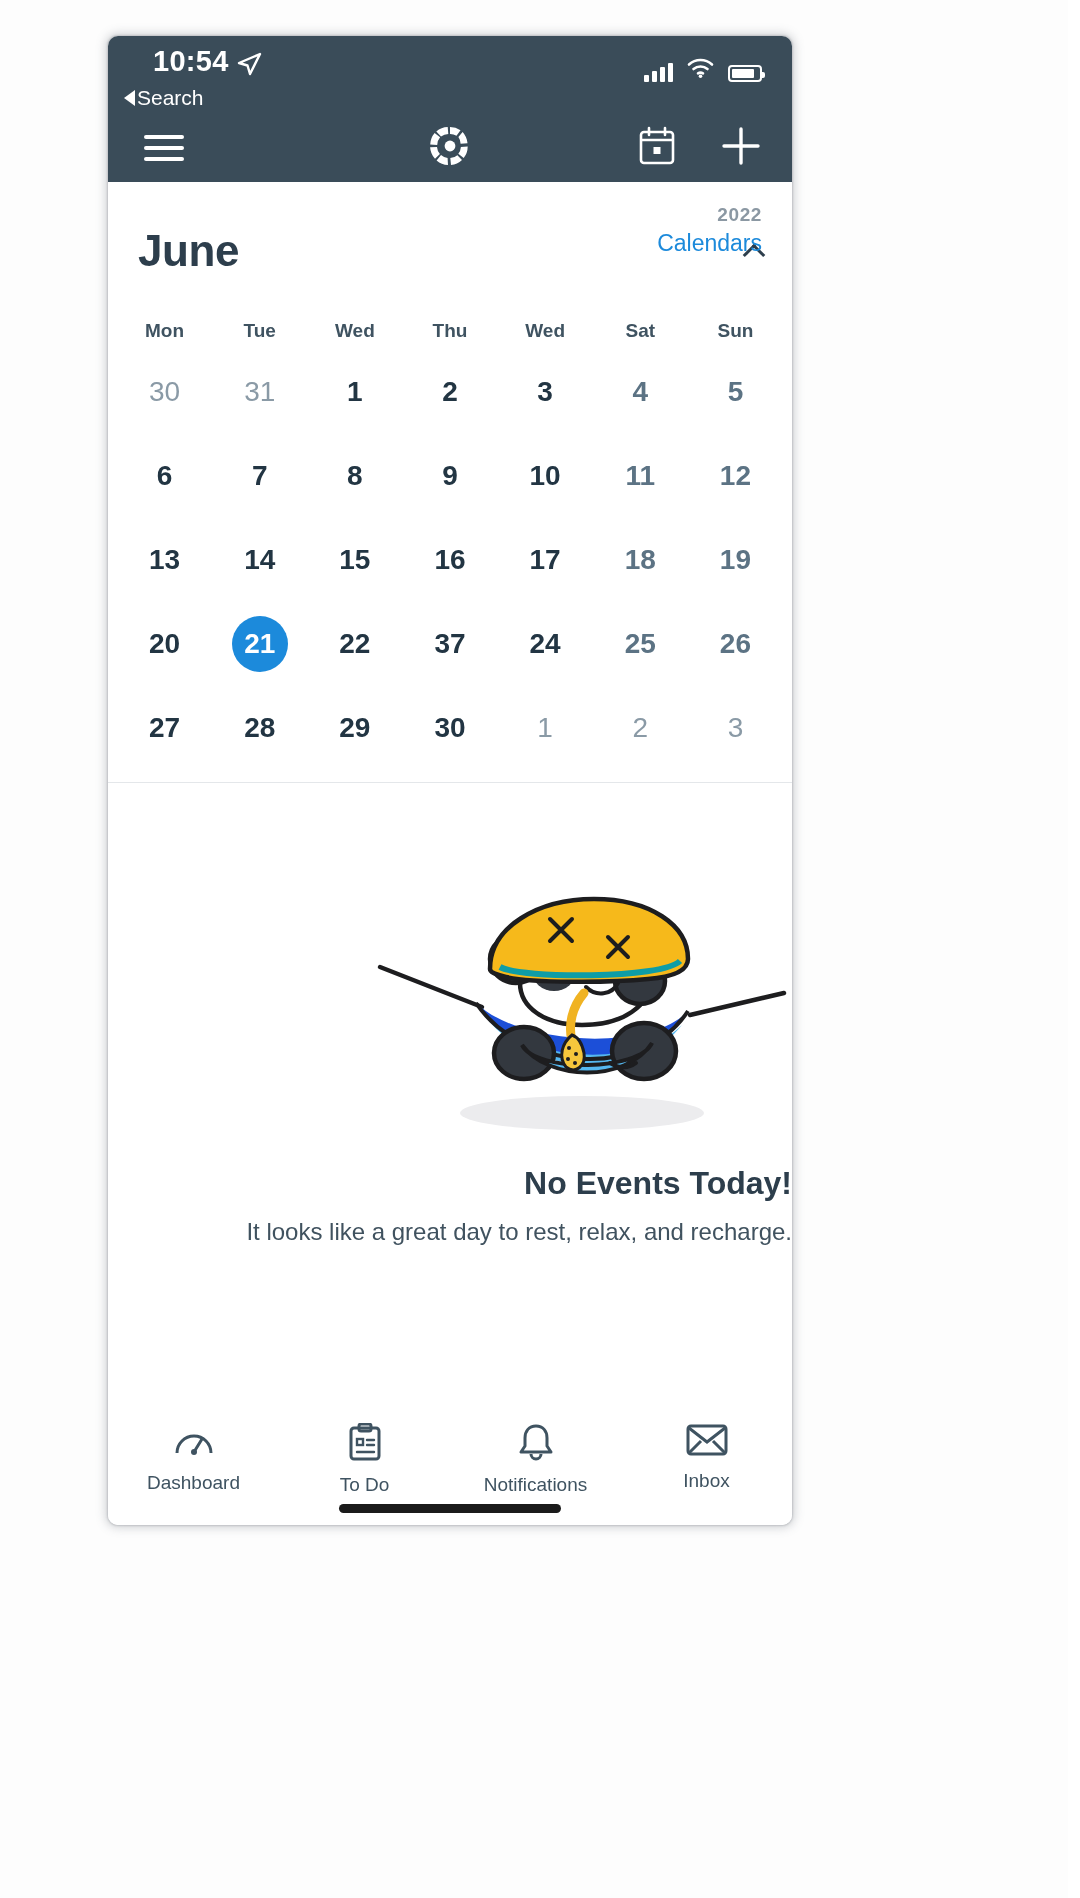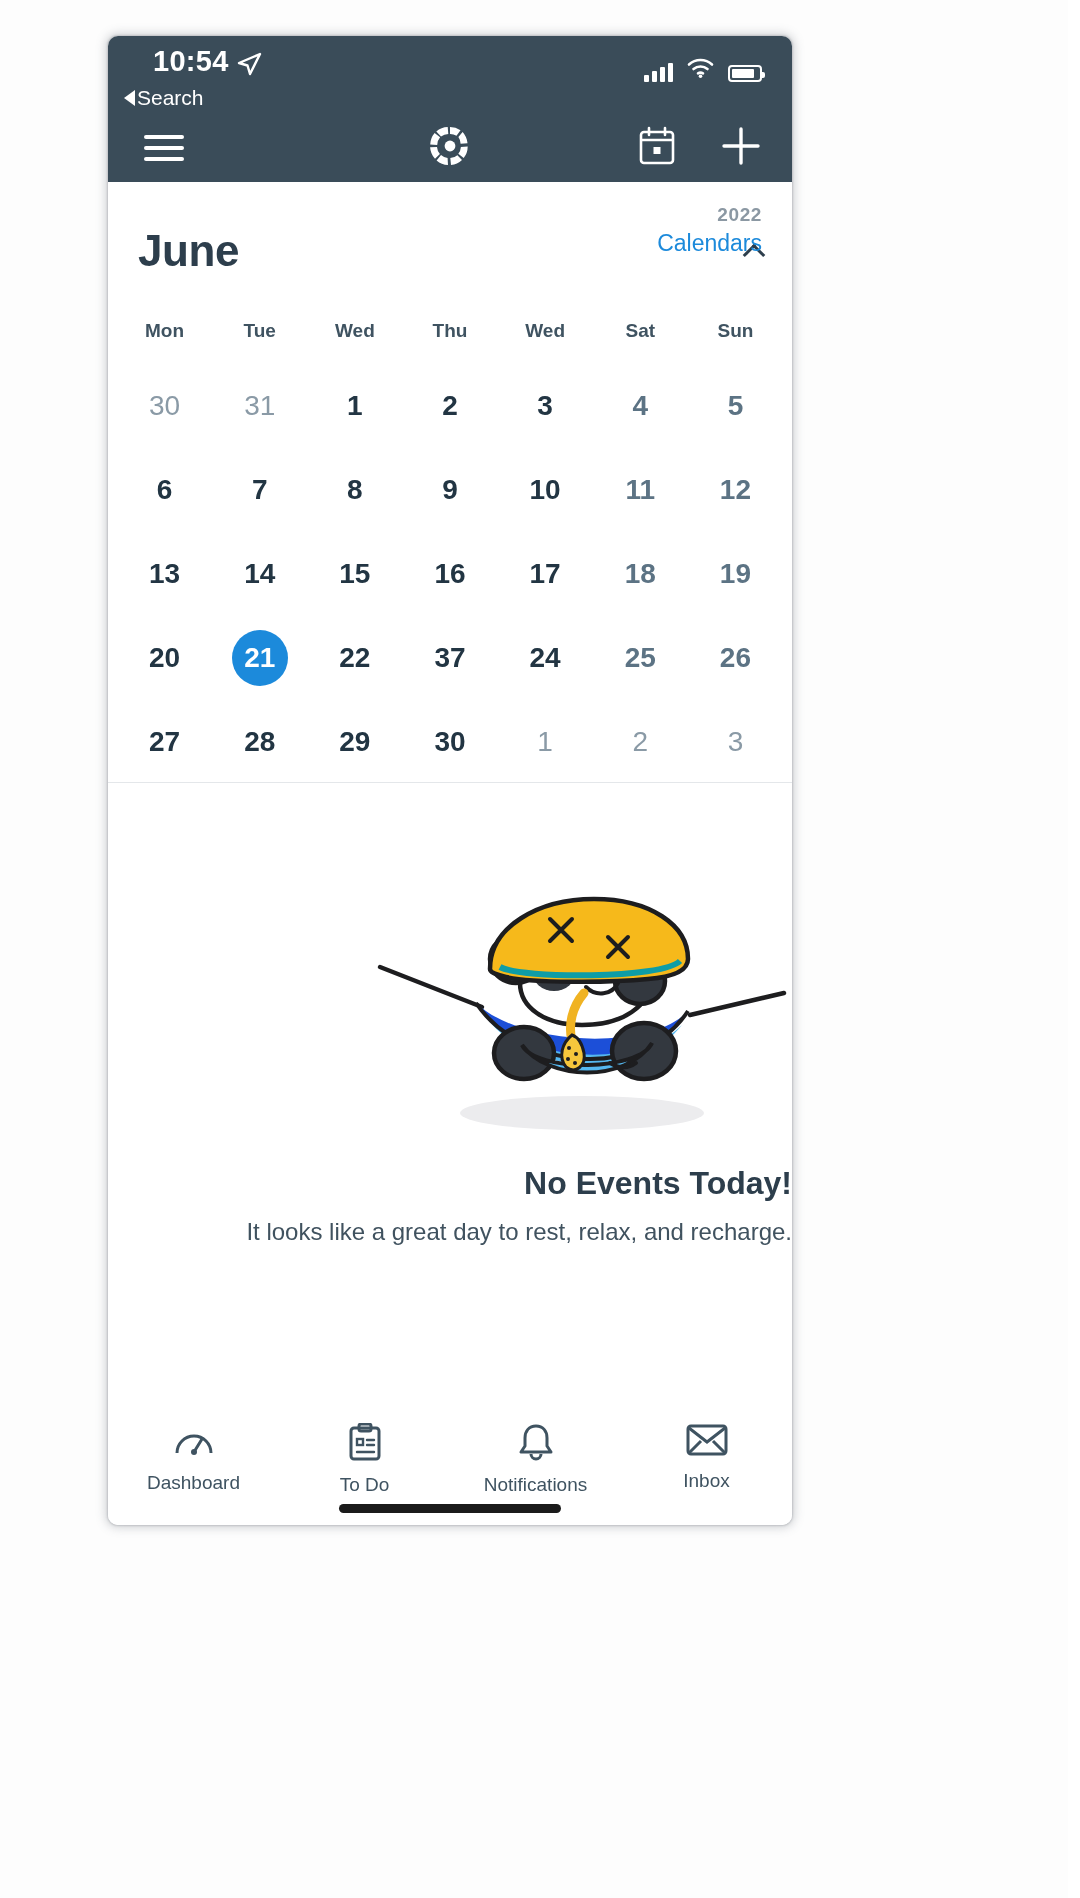--- a/index.html
+++ b/index.html
@@ -111,21 +111,21 @@
   }
 
   
   .grid { padding:0 9px; margin-top:36px; }
   .grid-row { display:grid; grid-template-columns:repeat(7,1fr); }
   .dow {
     text-align:center; font-size:19px; font-weight:600;
     color:#3f5361; padding:8px 0;
   }
   .cell {
-    height:84px; display:flex; align-items:flex-end; justify-content:center;
+    height:84px; display:flex; align-items:center; justify-content:center;
   }
   .day {
     width:56px; height:56px; border-radius:50%;
     display:flex; align-items:center; justify-content:center;
     font-size:28px; font-weight:600; color:#223543;
     cursor:pointer;
   }
   .day.muted  { color:#8a9aa6; font-weight:500; }
   .day.weekend{ color:#5c7384; }
   .day.today  { background:#1c8adb; color:#ffffff; font-weight:600; }

